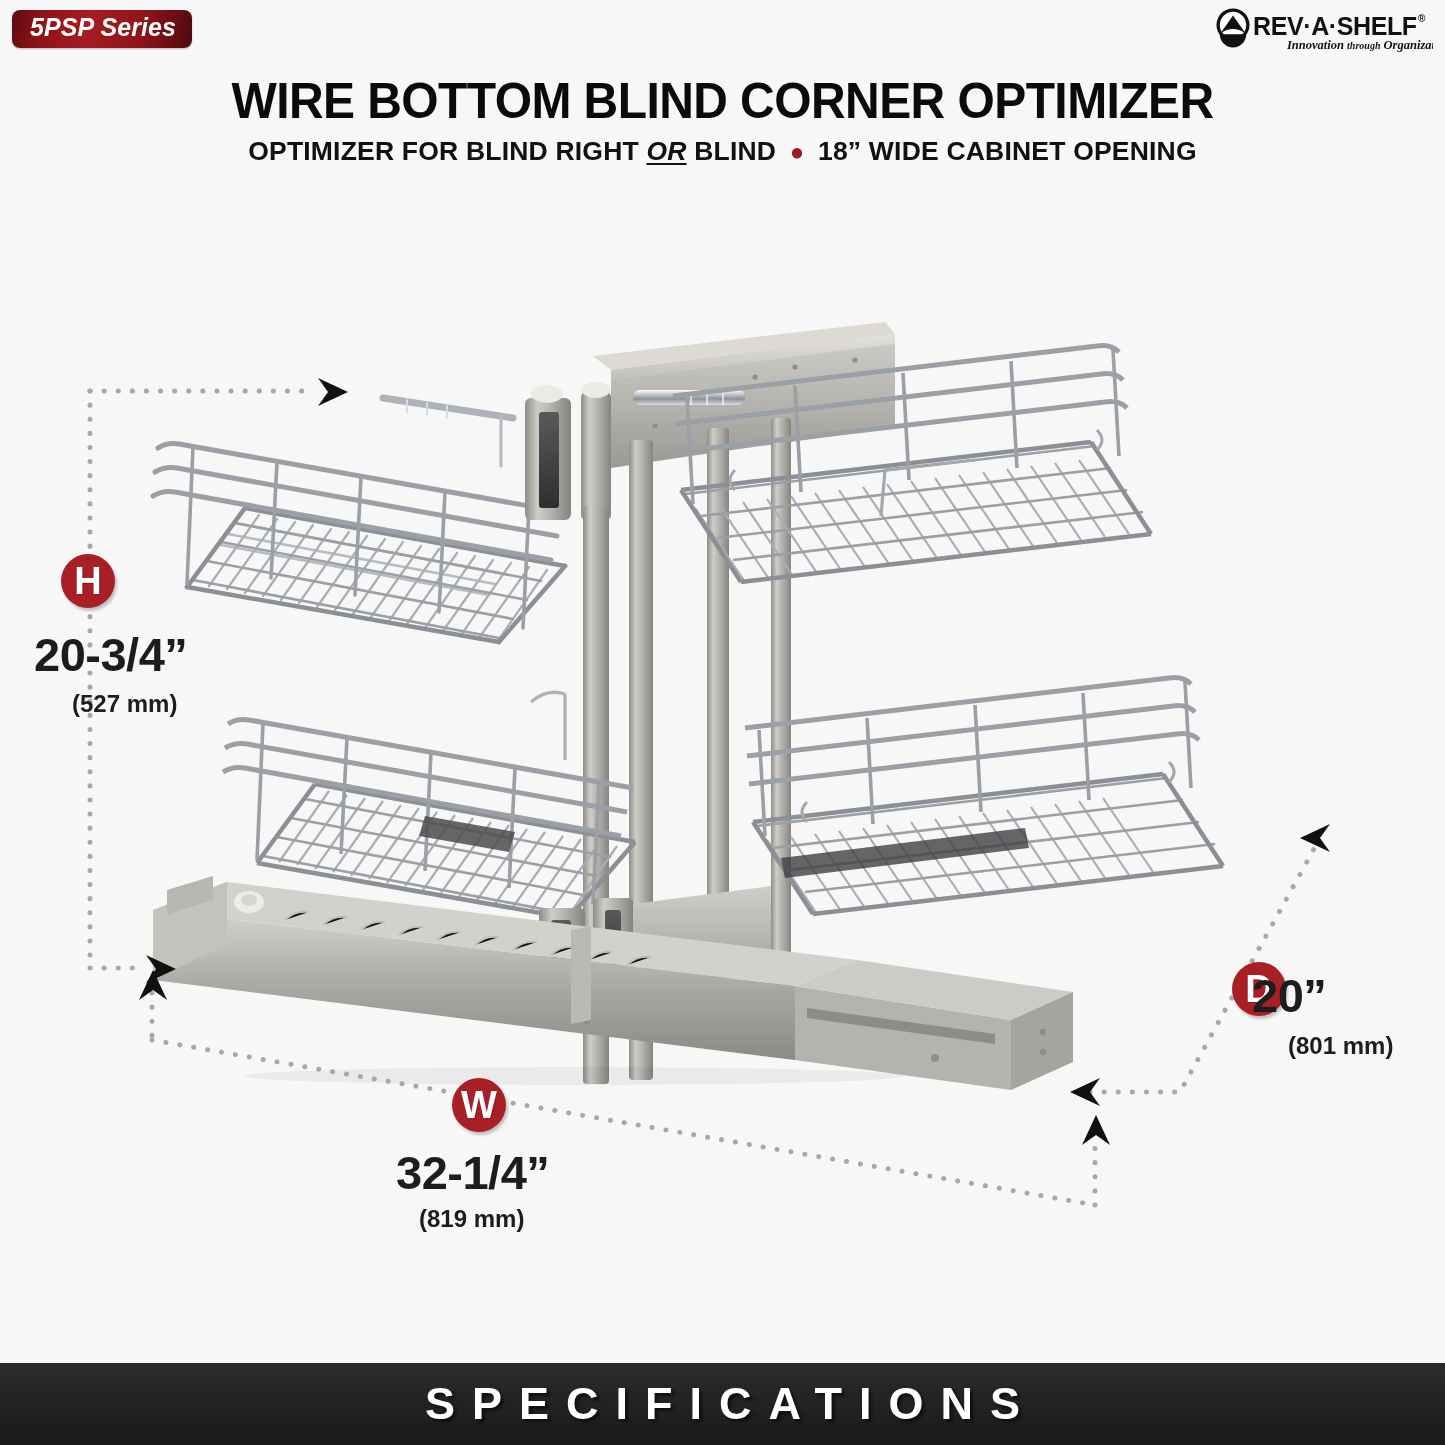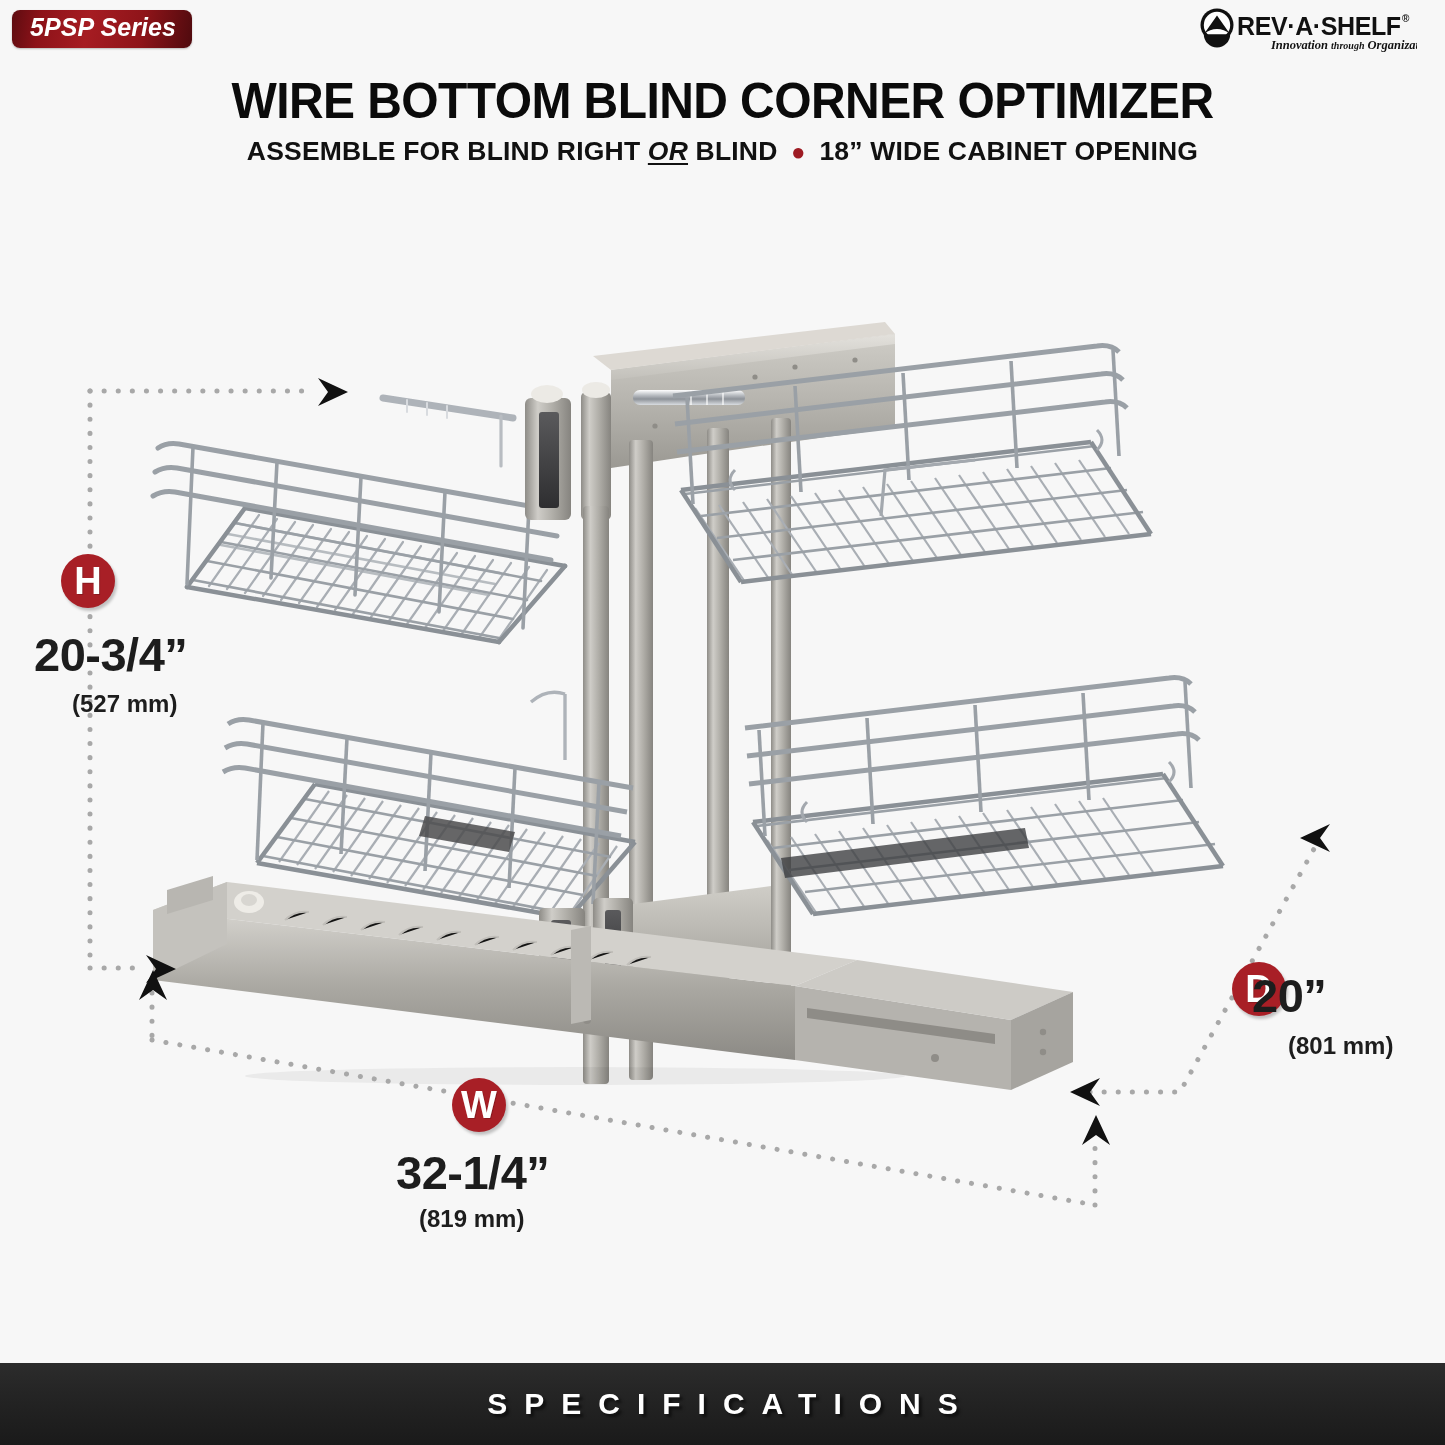--- a/index.html
+++ b/index.html
@@ -36,21 +36,21 @@
     font-style: italic;
     letter-spacing: .1px;
     display: flex;
     align-items: center;
     box-shadow: 0 1px 2px rgba(0,0,0,.25);
   }
 
   
   #brand-logo {
     position: absolute;
-    right: 28px;
+    right: 12px;
     top: 8px;
     width: 218px;
     height: 46px;
     text-align: right;
   }
 
   
   #title {
     position: absolute;
     top: 72px;
@@ -156,21 +156,21 @@
     bottom: 0;
     width: 1445px;
     height: 82px;
     background: linear-gradient(180deg, #2c2c2c 0%, #252525 35%, #1a1a1a 100%);
     display: flex;
     align-items: center;
     justify-content: center;
   }
   #specs-title {
     color: #ffffff;
-    font-size: 30px;
+    font-size: 45px;
     font-weight: bold;
     letter-spacing: 17px;
     text-indent: 17px;
     text-shadow: 3px 3px 3px rgba(0,0,0,.55);
   }
 </style>
 </head>
 <body>
 
 <div id="page">
@@ -187,21 +187,21 @@
       </g>
       <text x="38" y="27" font-family="'Liberation Sans', sans-serif" font-size="25" font-weight="bold" fill="#111" letter-spacing="-0.4">REV·A·SHELF</text>
       <text x="203" y="14" font-family="'Liberation Sans', sans-serif" font-size="10" font-weight="bold" fill="#111">®</text>
       <text x="72" y="41" font-family="'Liberation Serif', serif" font-size="12.5" font-style="italic" font-weight="bold" fill="#111">Innovation <tspan font-size="10">through</tspan> Organization<tspan font-size="7" dy="-4">™</tspan></text>
     </svg>
   </div>
 
   <div id="title">WIRE BOTTOM BLIND CORNER OPTIMIZER</div>
 
   <div id="subtitle">
-    <span>ASSEMBLE FOR BLIND RIGHT </span><span class="or">OR</span><span> BLIND </span><span class="sep">●</span><span> 18” WIDE CABINET OPENING</span>
+    <span>OPTIMIZER FOR BLIND RIGHT </span><span class="or">OR</span><span> BLIND </span><span class="sep">●</span><span> 18” WIDE CABINET OPENING</span>
   </div>
 
   <div id="product-figure">
     <svg viewBox="0 0 1260 790" width="1260" height="790" aria-hidden="true">
       <defs>
         <linearGradient id="gFrameV" x1="0" y1="0" x2="1" y2="0">
           <stop offset="0" stop-color="#8e8c87"></stop>
           <stop offset="0.28" stop-color="#cfcdc8"></stop>
           <stop offset="0.6" stop-color="#b0aea8"></stop>
           <stop offset="1" stop-color="#86847f"></stop>

